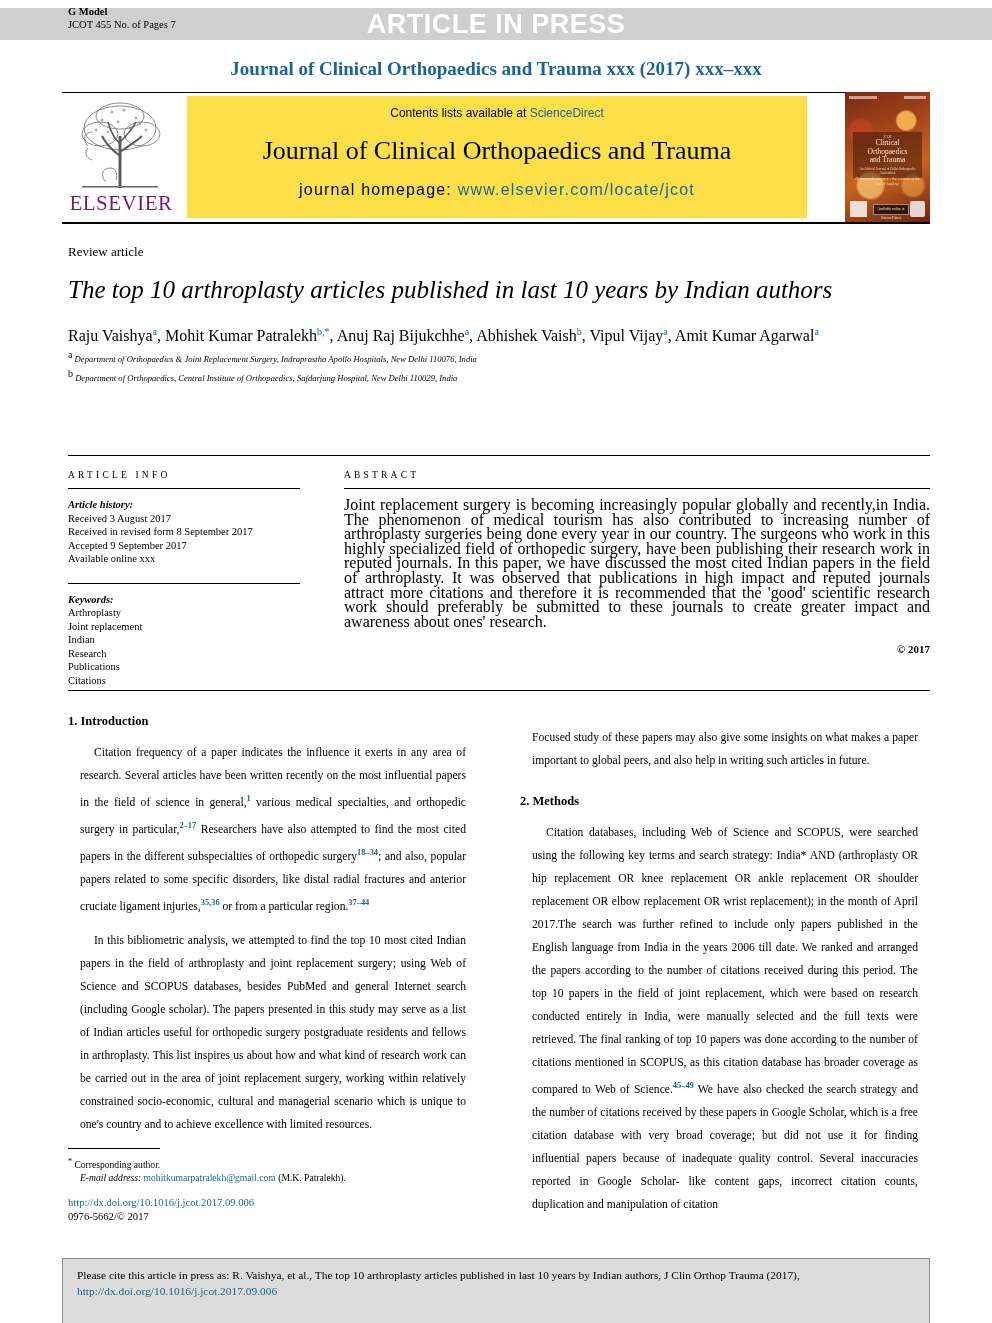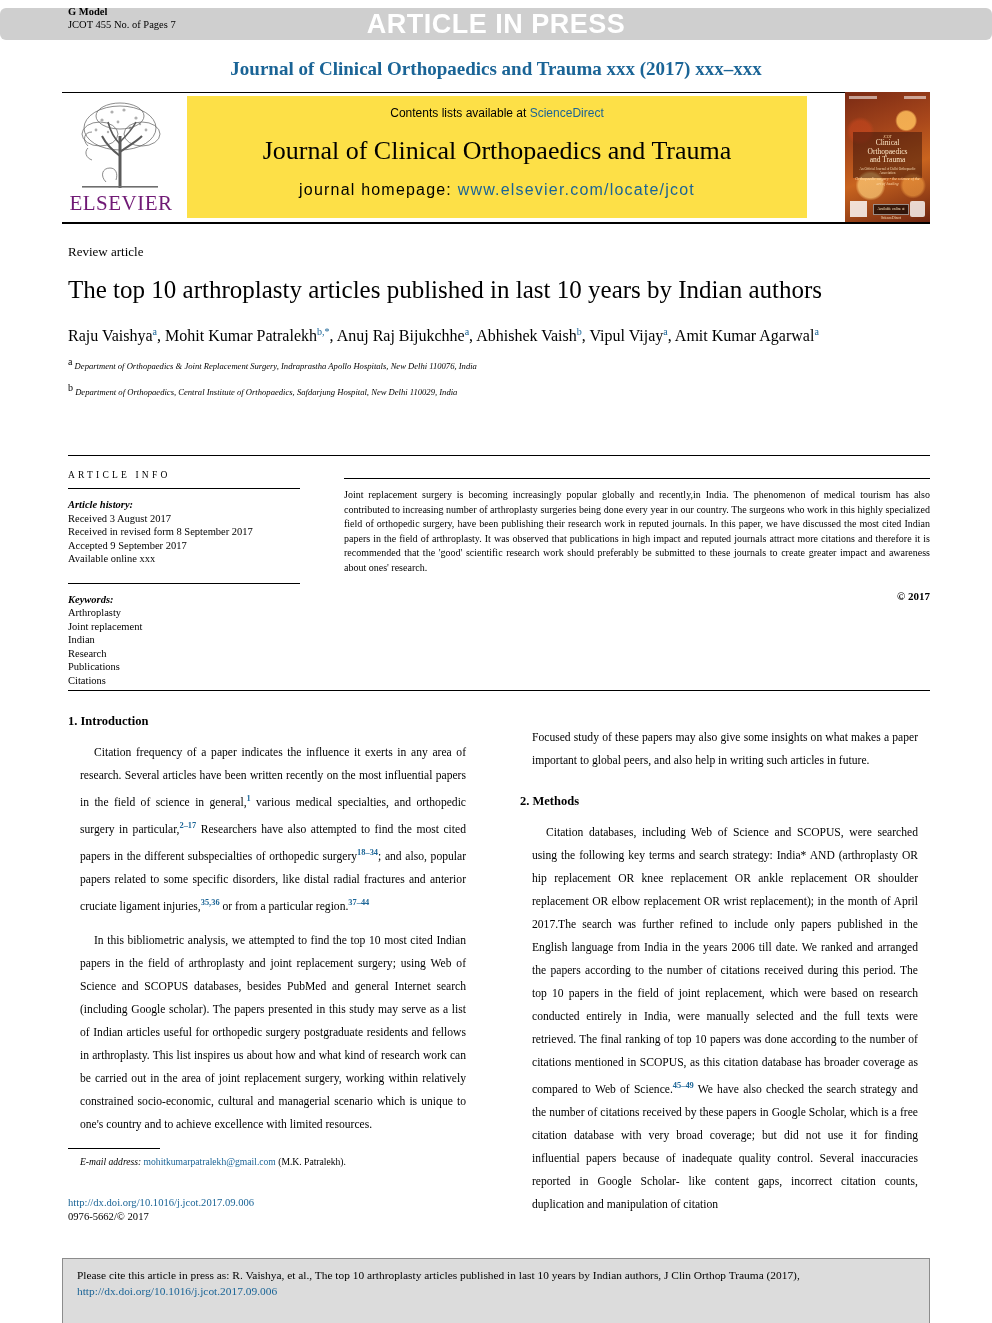--- a/index.html
+++ b/index.html
@@ -15,21 +15,20 @@
     color: #000;
     overflow: hidden;
   }
 
   
   .press-band {
     position: absolute;
     left: 0; top: 8px;
     width: 992px; height: 32px;
     background: #cfcfcf;
-    border-radius: 6px;
   }
   .press-band .press-text {
     position: absolute;
     left: 0; right: 0; top: 1px;
     text-align: center;
     color: #ffffff;
     font-family: "Liberation Sans", sans-serif;
     font-weight: bold;
     font-size: 27px;
     letter-spacing: 0.5px;
@@ -165,30 +164,31 @@
   }
 
   
   .title-area { position: absolute; left: 68px; top: 244px; width: 862px; }
   .kind { font-size: 13px; font-family: "Liberation Serif", serif; }
   .paper-title {
     margin-top: 14px;
     font-size: 25px;
     line-height: 31px;
     font-family: "Liberation Serif", serif;
+    font-style: italic;
   }
   .authors {
     margin-top: 16px;
     font-size: 16px;
     line-height: 22px;
     font-family: "Liberation Serif", serif;
   }
   .authors sup, .affil sup { color: #1a6496; font-size: 10px; }
   .affil {
-    margin-top: 9px;
+    margin-top: 2px;
     font-size: 8.6px;
     line-height: 11.5px;
     font-style: italic;
   }
   .affil sup { font-style: normal; color: #000; }
 
   
   .info-rule {
     position: absolute; left: 68px; top: 455px; width: 862px; height: 1px;
     background: #000;
@@ -207,21 +207,21 @@
     text-transform: uppercase;
   }
   .thin-rule { height: 1px; background: #000; margin: 8px 0 9px 0; }
   .info-block {
     font-size: 10.5px;
     line-height: 13.5px;
   }
   .info-block .lead { font-style: italic; font-weight: bold; }
   .kw-rule { height: 1px; background: #000; margin: 17px 0 9px 0; }
   .abstract-text {
-    font-size: 10px;
+    font-size: 16px;
     line-height: 14.6px;
     text-align: justify;
   }
   .copyright {
     margin-top: 14px;
     text-align: right;
     font-size: 11px;
     font-weight: bold;
   }
 
@@ -397,20 +397,21 @@
     <div>Arthroplasty</div>
     <div>Joint replacement</div>
     <div>Indian</div>
     <div>Research</div>
     <div>Publications</div>
     <div>Citations</div>
   </div>
 </div>
 
 <div class="abs-col">
+  <div class="sec-head">ABSTRACT</div>
   <div class="thin-rule"></div>
   <div class="abstract-text">Joint replacement surgery is becoming increasingly popular globally and recently,in India. The phenomenon of medical tourism has also contributed to increasing number of arthroplasty surgeries being done every year in our country. The surgeons who work in this highly specialized field of orthopedic surgery, have been publishing their research work in reputed journals. In this paper, we have discussed the most cited Indian papers in the field of arthroplasty. It was observed that publications in high impact and reputed journals attract more citations and therefore it is recommended that the 'good' scientific research work should preferably be submitted to these journals to create greater impact and awareness about ones' research.</div>
   <div class="copyright">© 2017</div>
 </div>
 
 <div class="body-rule"></div>
 
 <div class="col-left">
   <h2 class="bhead">1. Introduction</h2>
   <p class="body">Citation frequency of a paper indicates the influence it exerts in any area of research. Several articles have been written recently on the most influential papers in the field of science in general,<sup>1</sup> various medical specialties, and orthopedic surgery in particular,<sup>2–17</sup> Researchers have also attempted to find the most cited papers in the different subspecialties of orthopedic surgery<sup>18–34</sup>; and also, popular papers related to some specific disorders, like distal radial fractures and anterior cruciate ligament injuries,<sup>35,36</sup> or from a particular region.<sup>37–44</sup></p>
@@ -418,20 +419,24 @@
 </div>
 
 <div class="col-right">
   <p class="body noind">Focused study of these papers may also give some insights on what makes a paper important to global peers, and also help in writing such articles in future.</p>
   <h2 class="bhead">2. Methods</h2>
   <p class="body">Citation databases, including Web of Science and SCOPUS, were searched using the following key terms and search strategy: India* AND (arthroplasty OR hip replacement OR knee replacement OR ankle replacement OR shoulder replacement OR elbow replacement OR wrist replacement); in the month of April 2017.The search was further refined to include only papers published in the English language from India in the years 2006 till date. We ranked and arranged the papers according to the number of citations received during this period. The top 10 papers in the field of joint replacement, which were based on research conducted entirely in India, were manually selected and the full texts were retrieved. The final ranking of top 10 papers was done according to the number of citations mentioned in SCOPUS, as this citation database has broader coverage as compared to Web of Science.<sup>45–49</sup> We have also checked the search strategy and the number of citations received by these papers in Google Scholar, which is a free citation database with very broad coverage; but did not use it for finding influential papers because of inadequate quality control. Several inaccuracies reported in Google Scholar- like content gaps, incorrect citation counts, duplication and manipulation of citation</p>
 </div>
 
 <div class="foot-rule"></div>
 <div class="footnote">
+  <div>
+    <sup>*</sup>
+    <span>Corresponding author.</span>
+  </div>
   <div style="padding-left:12px">
     <span class="ital">E-mail address:</span>
     <a href="#">mohitkumarpatralekh@gmail.com</a>
     <span>(M.K. Patralekh).</span>
   </div>
 </div>
 <div class="doi-block">
   <div class="doi">http://dx.doi.org/10.1016/j.jcot.2017.09.006</div>
   <div>0976-5662/© 2017</div>
 </div>

